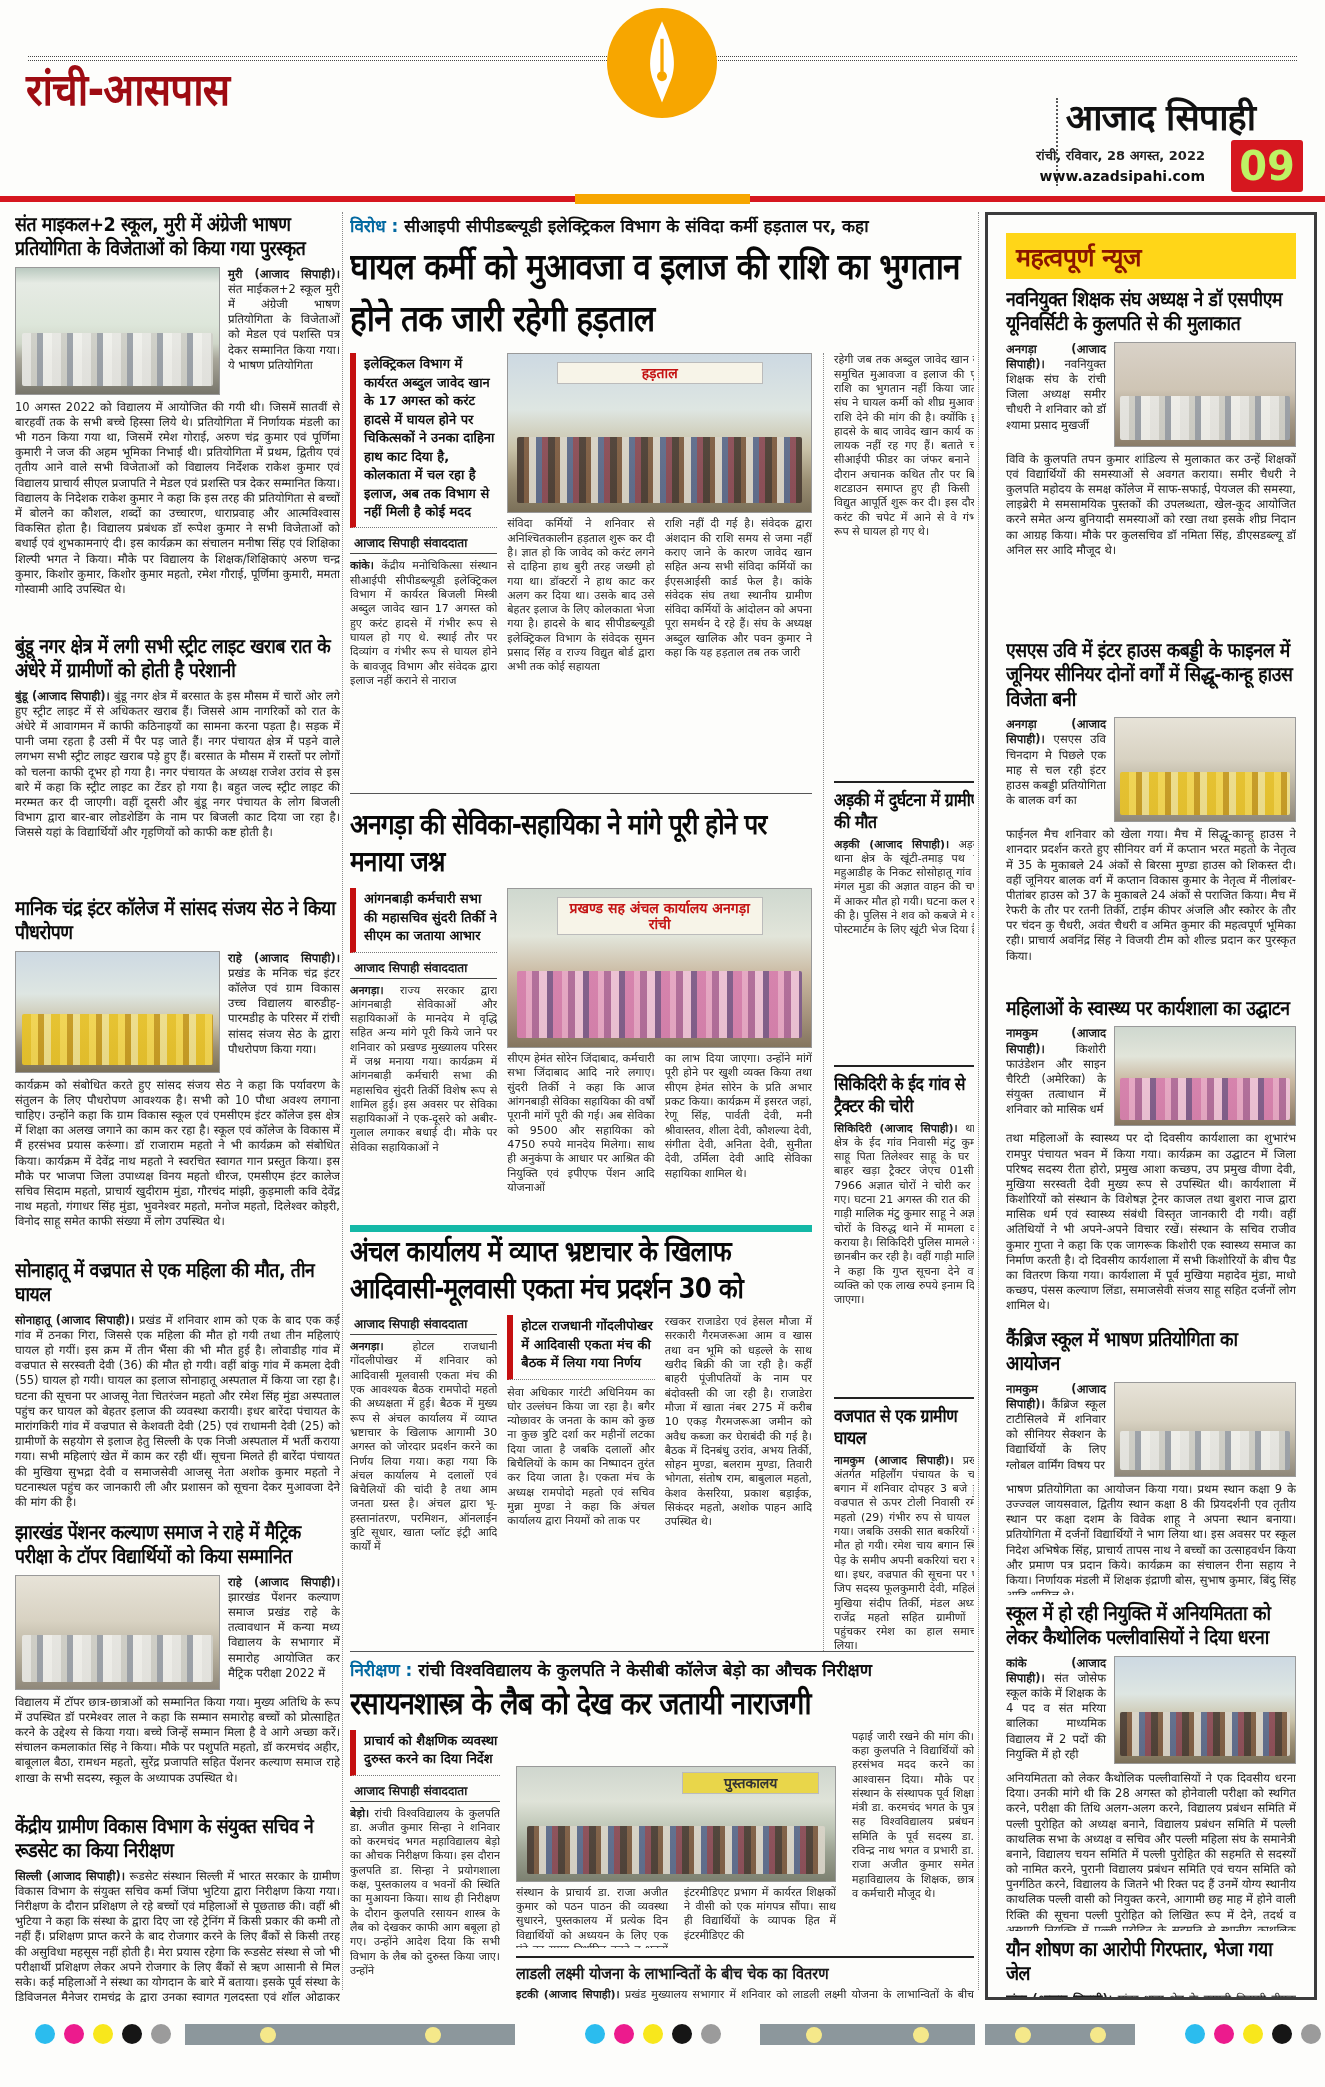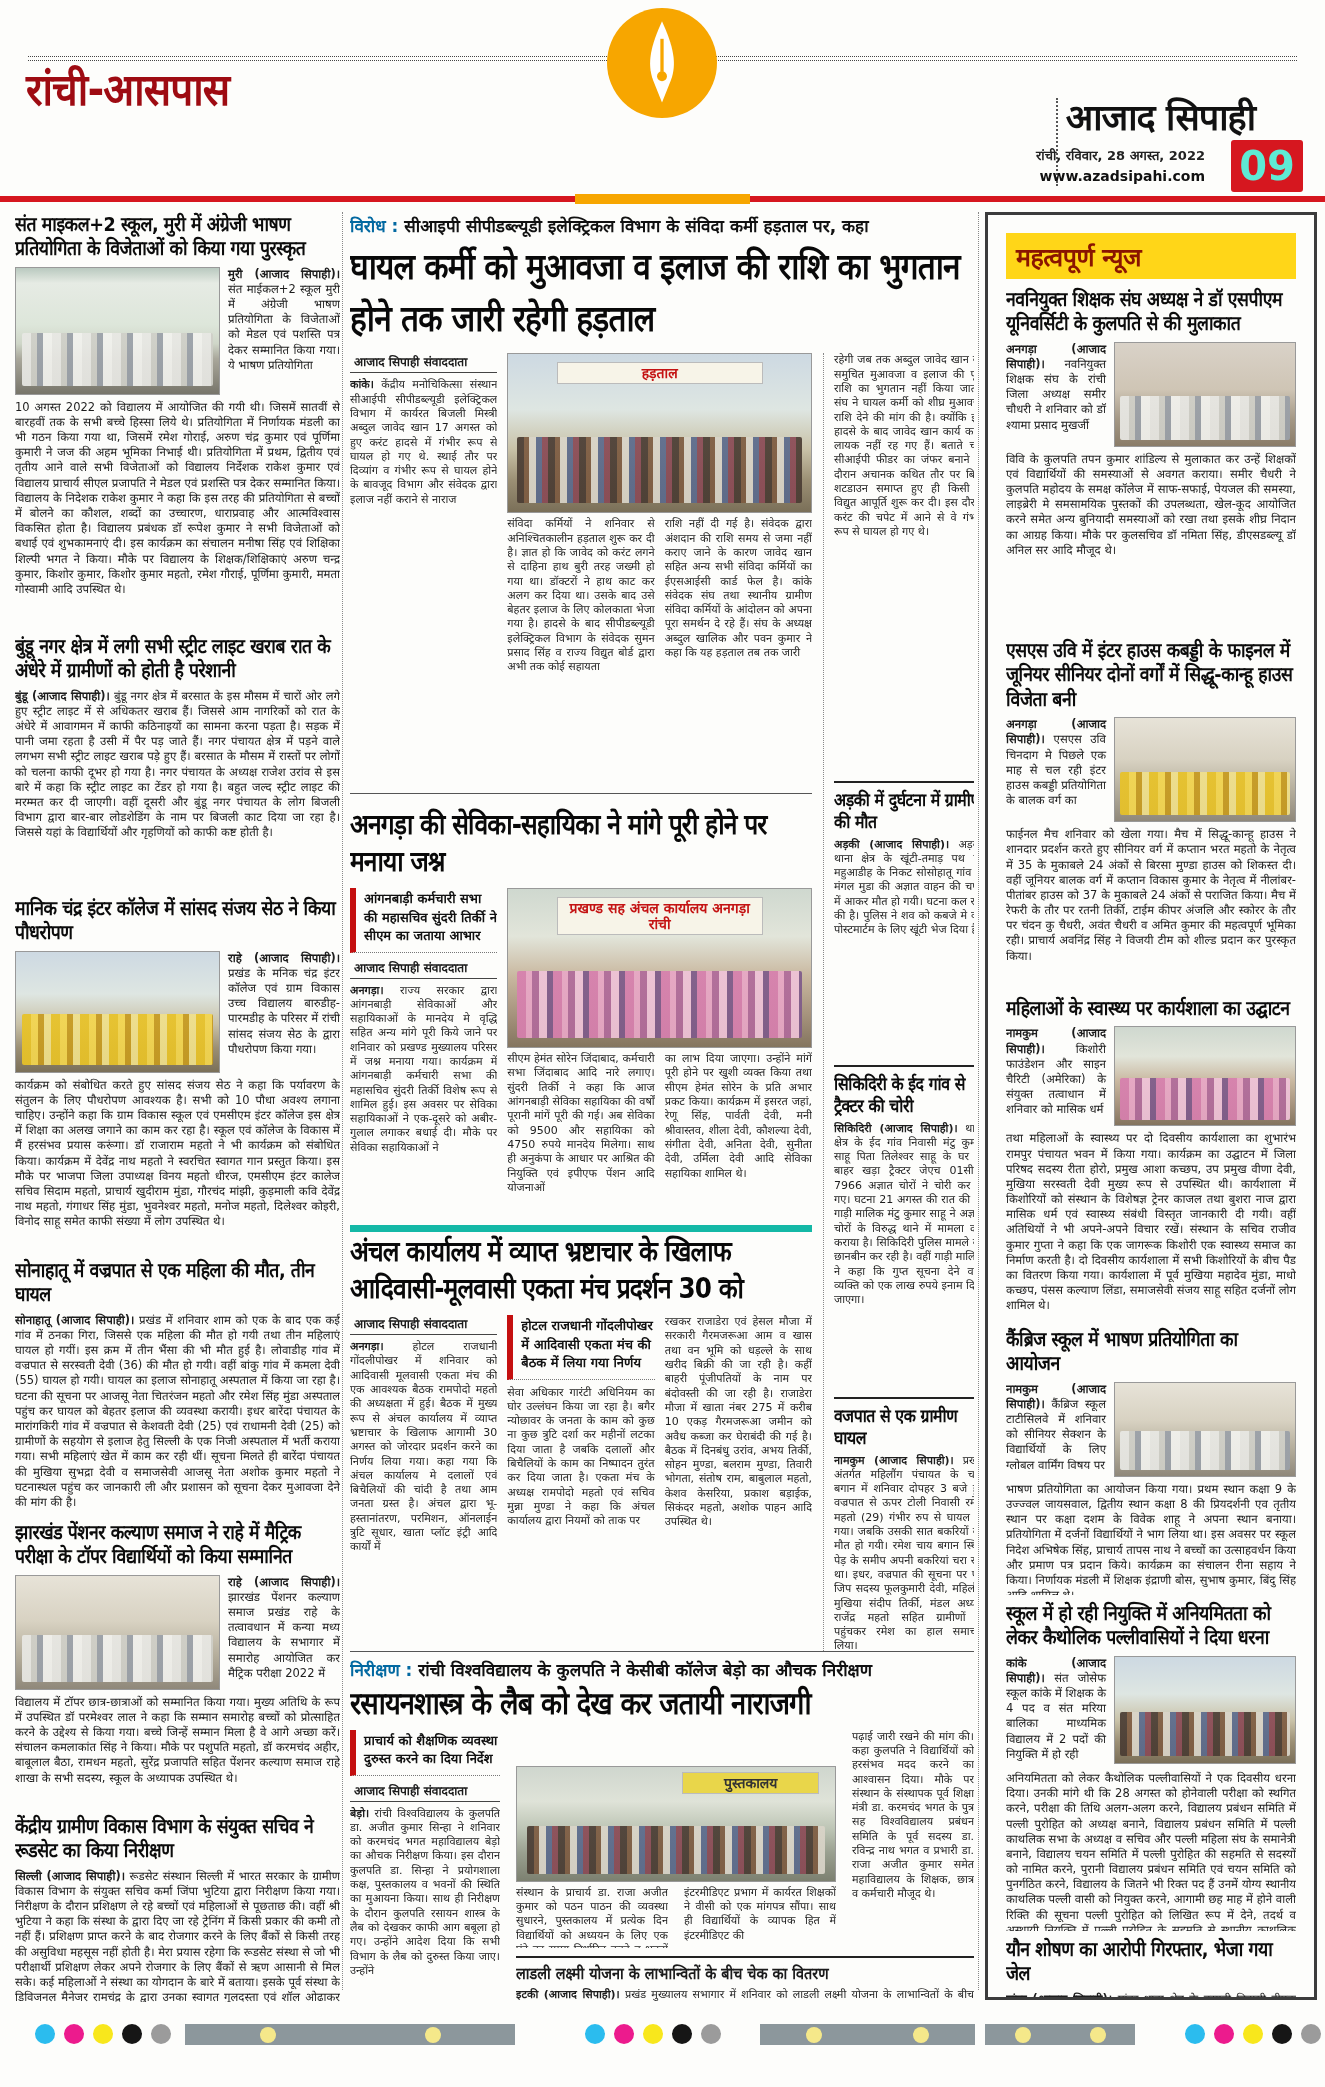--- a/index.html
+++ b/index.html
@@ -9,21 +9,21 @@
   .top-dotted{position:absolute;left:28px;right:28px;top:56px;height:3px;
               border-top:1px dotted #444;border-bottom:1px dotted #444;}
   .section-title{position:absolute;left:26px;top:58px;font-size:44px;font-weight:800;color:#9e0b12;
                  letter-spacing:-1px;transform:scaleX(.92);transform-origin:0 0;white-space:nowrap;}
   .logo-circle{position:absolute;left:607px;top:8px;width:110px;height:110px;z-index:3;}
   .mast-sep{position:absolute;left:1056px;top:98px;height:88px;border-left:2px dotted #555;}
   .masthead{position:absolute;right:70px;top:92px;font-size:36px;font-weight:800;color:#111;
             letter-spacing:-1px;white-space:nowrap;}
   .dateline{position:absolute;right:120px;top:146px;font-size:13px;font-weight:700;color:#222;}
   .website{position:absolute;right:120px;top:168px;font-size:14px;font-weight:800;color:#111;}
-  .pageno{position:absolute;right:22px;top:140px;width:72px;height:52px;background:#d6171f;color:#5eead4;
+  .pageno{position:absolute;right:22px;top:140px;width:72px;height:52px;background:#d6171f;color:#bef264;
           font-size:40px;font-weight:800;text-align:center;line-height:52px;border-radius:3px;z-index:2;}
   .red-rule{position:absolute;left:0;right:0;top:196px;height:6px;background:#d6171f;}
   .orange-rule{position:absolute;left:575px;width:175px;top:194px;height:10px;background:#f7a600;}
   
   .col-left{position:absolute;left:15px;top:212px;width:325px;height:1790px;overflow:hidden;}
   .col-center{position:absolute;left:350px;top:212px;width:624px;height:1790px;overflow:hidden;}
   .col-right{position:absolute;left:985px;top:212px;width:332px;height:1788px;
              border:3px solid #3c3c3c;box-sizing:border-box;padding:18px;overflow:hidden;background:#fdfdfb;}
   .vsep1{position:absolute;left:342px;top:212px;height:1778px;border-left:1px dotted #888;}
   .vsep2{position:absolute;left:978px;top:212px;height:1778px;border-left:1px dotted #888;}
@@ -189,20 +189,21 @@
       <b class="kick-red">विरोध :</b>
       <span>सीआइपी सीपीडब्ल्यूडी इलेक्ट्रिकल विभाग के संविदा कर्मी हड़ताल पर, कहा</span>
     </div>
     <h1 class="h-big">घायल कर्मी को मुआवजा व इलाज की राशि का भुगतान होने तक जारी रहेगी हड़ताल</h1>
 
     <div class="mid-band">
       <div class="center-main">
 
         <div class="strg">
           <div class="str-c1">
+            <div class="pq">इलेक्ट्रिकल विभाग में कार्यरत अब्दुल जावेद खान के 17 अगस्त को करंट हादसे में घायल होने पर चिकित्सकों ने उनका दाहिना हाथ काट दिया है, कोलकाता में चल रहा है इलाज, अब तक विभाग से नहीं मिली है कोई मदद</div>
             <span class="byl">आजाद सिपाही संवाददाता</span>
             <p class="bt"><b class="lead">कांके।</b> <span>केंद्रीय मनोचिकित्सा संस्थान सीआईपी सीपीडब्ल्यूडी इलेक्ट्रिकल विभाग में कार्यरत बिजली मिस्त्री अब्दुल जावेद खान 17 अगस्त को हुए करंट हादसे में गंभीर रूप से घायल हो गए थे. स्थाई तौर पर दिव्यांग व गंभीर रूप से घायल होने के बावजूद विभाग और संवेदक द्वारा इलाज नहीं कराने से नाराज</span></p>
           </div>
           <div class="photo ph-outdoor str-photo">
             <span class="ph-banner">हड़ताल</span>
             <i class="crowd"></i>
           </div>
           <p class="bt str-c2">संविदा कर्मियों ने शनिवार से अनिश्चितकालीन हड़ताल शुरू कर दी है। ज्ञात हो कि जावेद को करंट लगने से दाहिना हाथ बुरी तरह जख्मी हो गया था। डॉक्टरों ने हाथ काट कर अलग कर दिया था। उसके बाद उसे बेहतर इलाज के लिए कोलकाता भेजा गया है। हादसे के बाद सीपीडब्ल्यूडी इलेक्ट्रिकल विभाग के संवेदक सुमन प्रसाद सिंह व राज्य विद्युत बोर्ड द्वारा अभी तक कोई सहायता</p>
           <p class="bt str-c3">राशि नहीं दी गई है। संवेदक द्वारा अंशदान की राशि समय से जमा नहीं कराए जाने के कारण जावेद खान सहित अन्य सभी संविदा कर्मियों का ईएसआईसी कार्ड फेल है। कांके संवेदक संघ तथा स्थानीय ग्रामीण संविदा कर्मियों के आंदोलन को अपना पूरा समर्थन दे रहे हैं। संघ के अध्यक्ष अब्दुल खालिक और पवन कुमार ने कहा कि यह हड़ताल तब तक जारी</p>
         </div>

